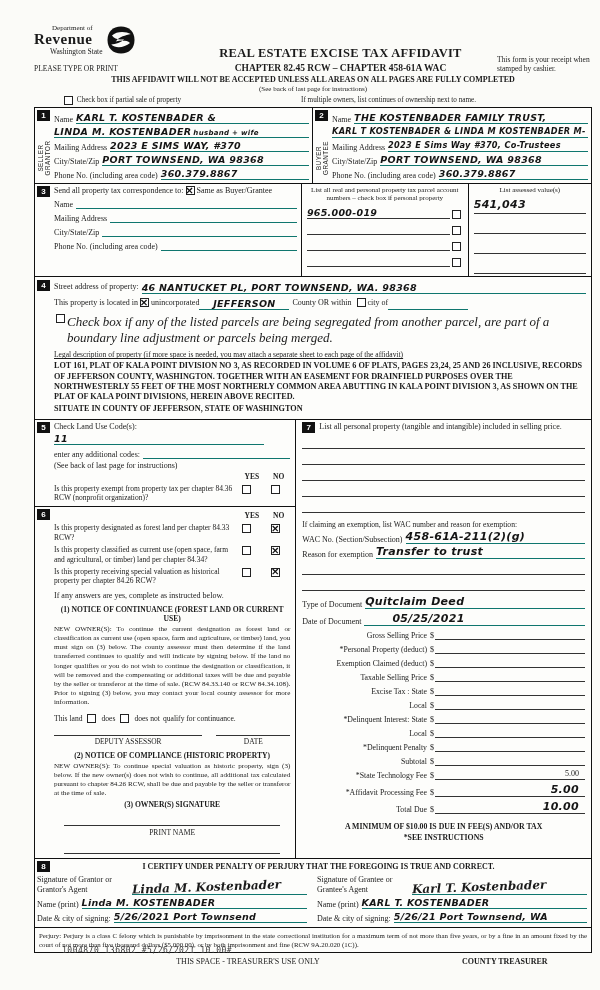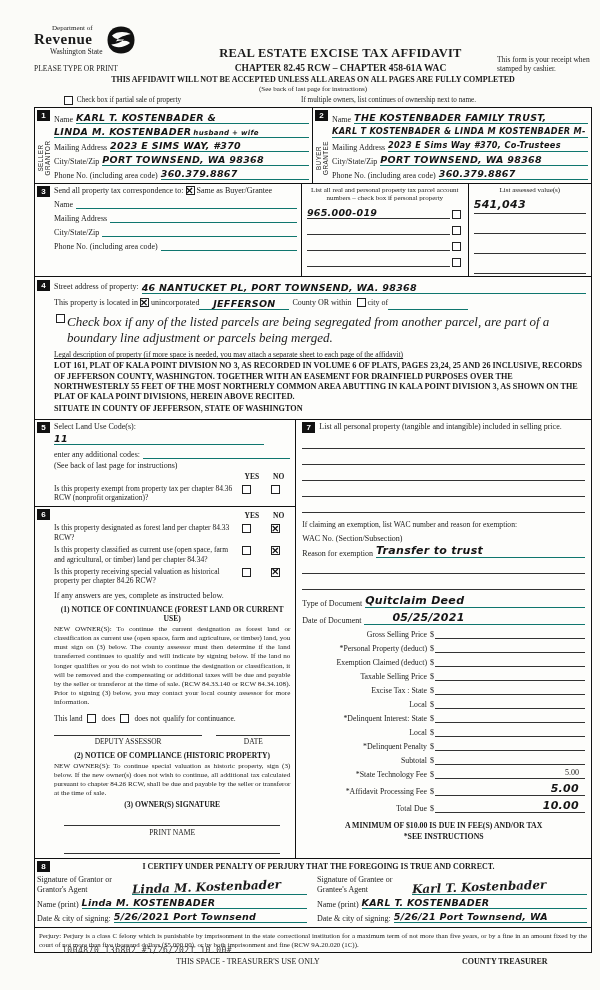--- a/index.html
+++ b/index.html
@@ -305,21 +305,21 @@
         </div>
       </div>
     </div>
 
     <div class="cols">
       <div class="colL">
 
         <div class="s5">
           <div class="badge">5</div>
           <div class="secbody">
-            <div>Select Land Use Code(s):</div>
+            <div>Check Land Use Code(s):</div>
             <div class="fline" style="max-width:210px;">
                 <span class="fval"><span class="hw">11</span></span>
               </div>
             <div class="fline">
                 <span class="flabel">enter any additional codes:</span>
                 <span class="fval"></span>
               </div>
             <div style="margin-top:2px;">(See back of last page for instructions)</div>
             <div class="yesno-head" style="padding-right:6px;">
                 <span>YES</span>
@@ -399,20 +399,21 @@
           <div style="flex:1;padding-left:4px;">List all  personal property (tangible and intangible) included in selling price.</div>
         </div>
         <div class="blank-line"></div>
         <div class="blank-line"></div>
         <div class="blank-line"></div>
         <div class="blank-line"></div>
         <div class="blank-line"></div>
         <div class="exempt-label">If claiming an exemption, list WAC number and reason for exemption:</div>
         <div class="fline">
             <span class="flabel">WAC No. (Section/Subsection)</span>
+          <span class="fval"><span class="hw big">458-61A-211(2)(g)</span></span>
           </div>
         <div class="fline">
             <span class="flabel">Reason for exemption</span>
           <span class="fval"><span class="hw big">Transfer to trust</span></span>
           </div>
         <div class="blank-line"></div>
         <div class="blank-line"></div>
         <div class="fline" style="margin-top:4px;">
             <span class="flabel">Type of Document</span>
           <span class="fval"><span class="hw big">Quitclaim Deed</span></span>

